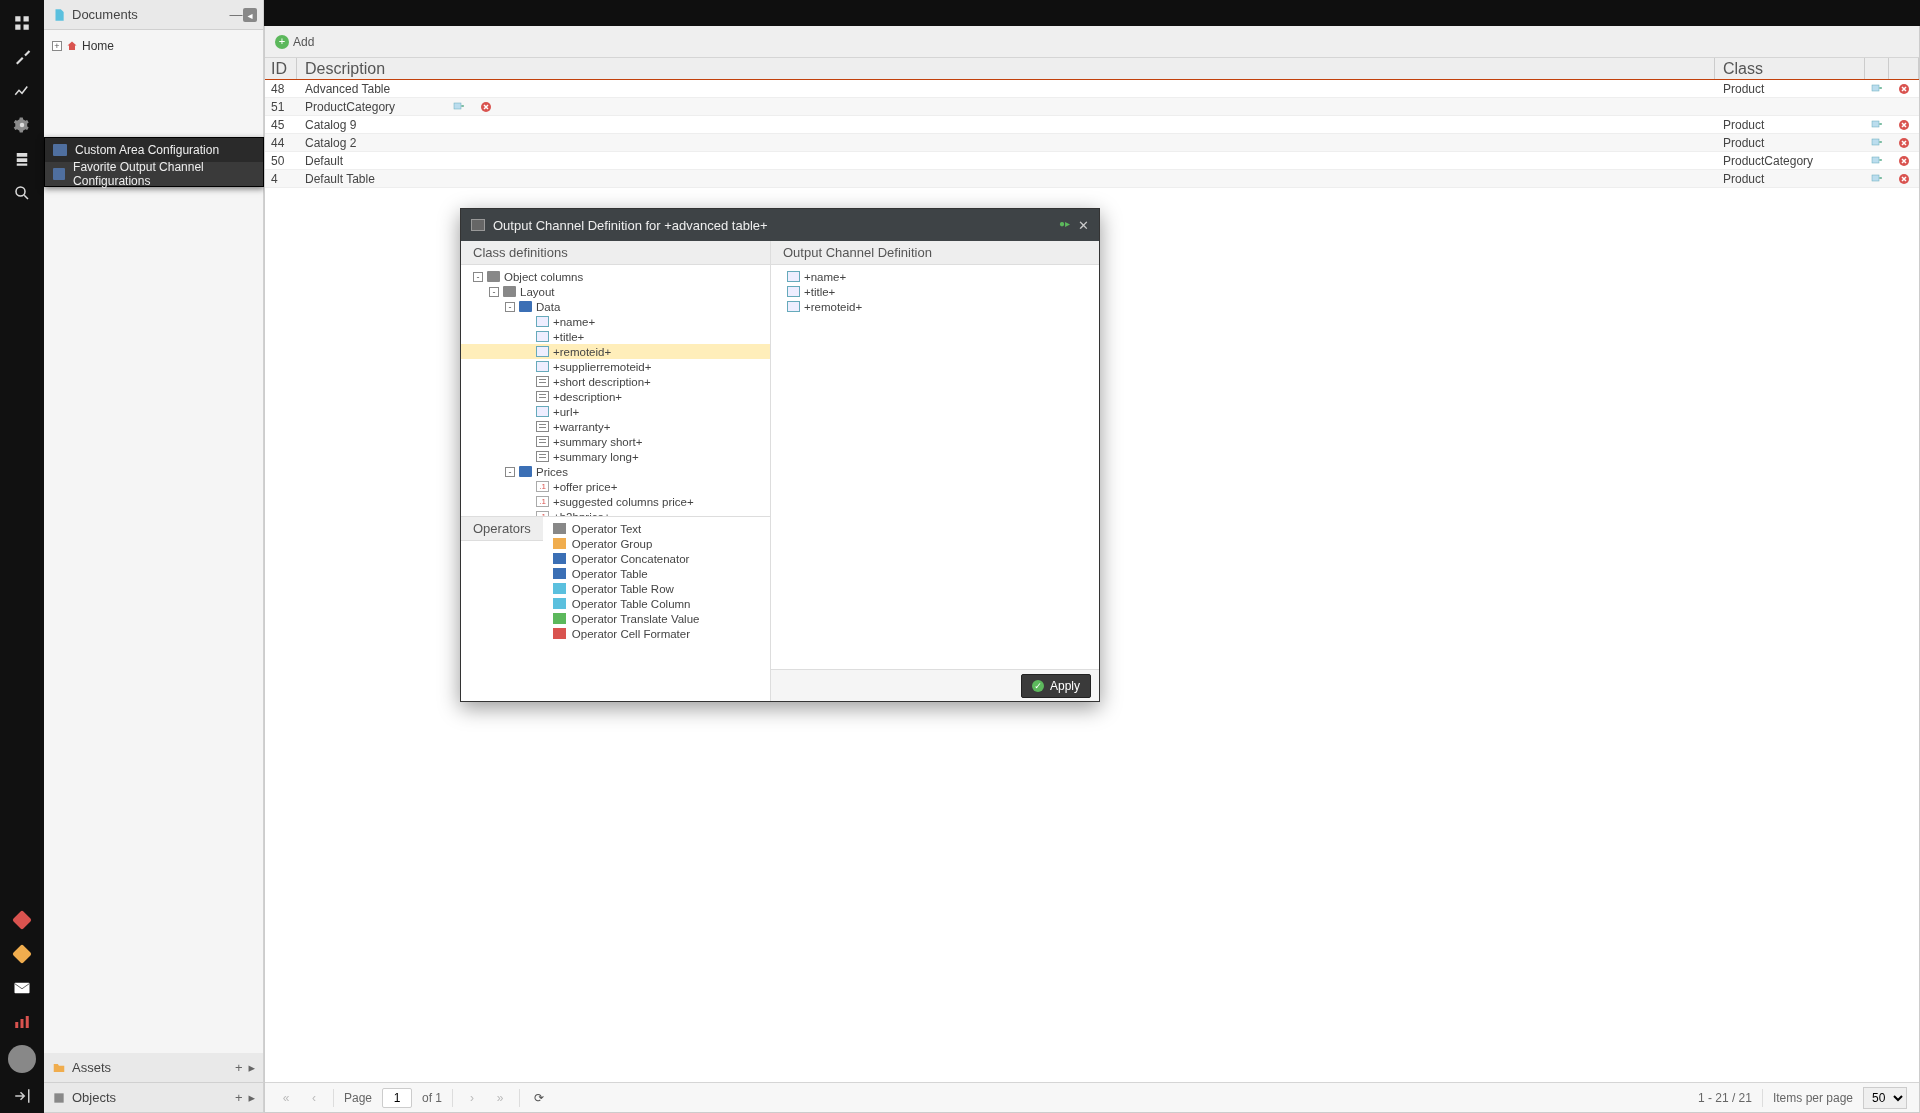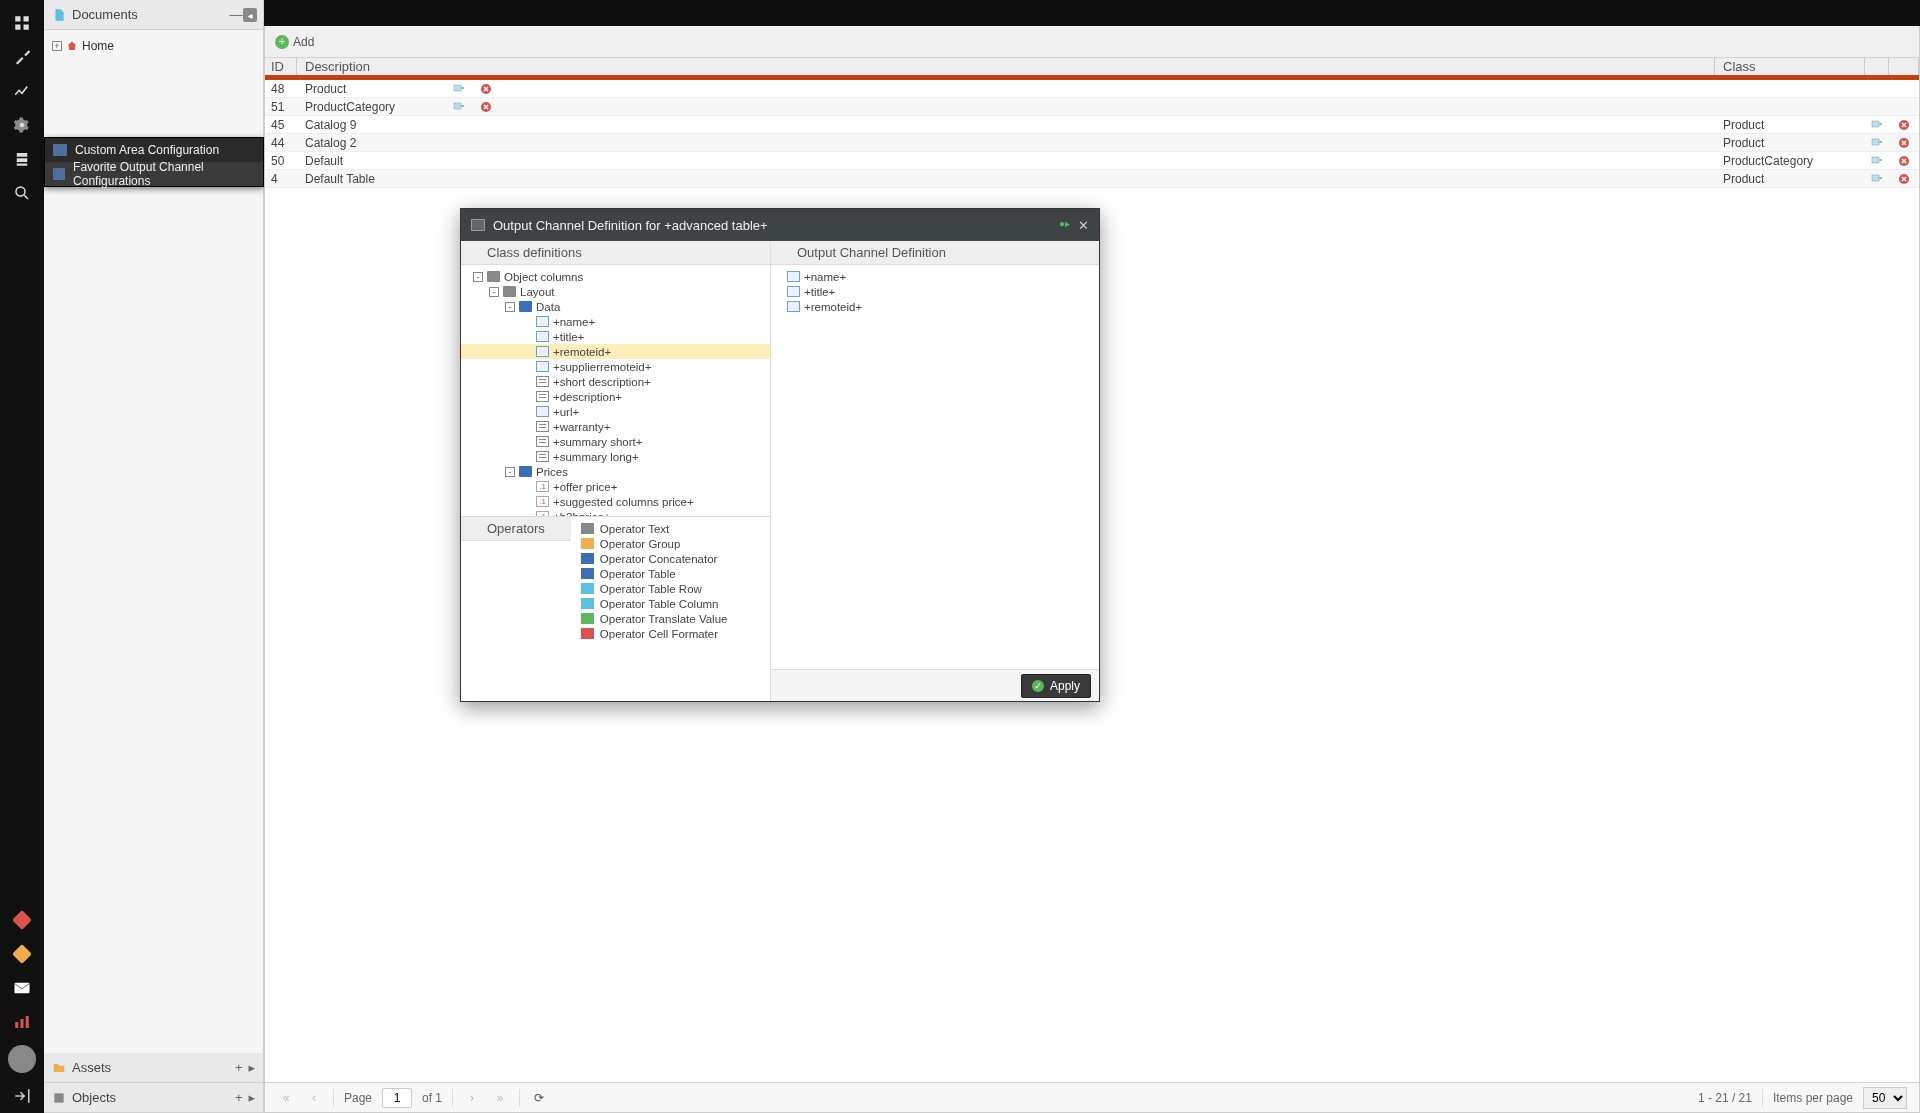--- a/index.html
+++ b/index.html
@@ -42,21 +42,21 @@
 .tab-icon { width: 14px; height: 12px; background: #7fbf7f; border-radius: 1px; position: relative; }
 .tab-icon::after { content: ""; position: absolute; right: -2px; bottom: -2px; width: 7px; height: 7px; background: #5a8; border-radius: 1px; }
 
 .content { position: absolute; left: 0; right: 0; top: 26px; bottom: 0; background: #fff; border: 1px solid #ccc; border-top: none; }
 
 .toolbar { height: 32px; background: #efefef; border-bottom: 1px solid #d5d5d5; display: flex; align-items: center; padding: 0 10px; }
 .btn-add { display: flex; align-items: center; gap: 4px; color: #555; cursor: pointer; font-size: 12px; }
 .btn-add .add-icon { width: 14px; height: 14px; border-radius: 50%; background: #5cb85c; color: #fff; display: flex; align-items: center; justify-content: center; font-size: 11px; line-height: 1; }
 
 .grid { width: 100%; }
-.grid-header { display: flex; background: #eee; border-bottom: 5px solid #c2410c; height: 22px; align-items: center; color: #555; font-size: 13px; }
+.grid-header { display: flex; background: #eee; border-bottom: 1px solid #c2410c; height: 22px; align-items: center; color: #555; font-size: 16px; }
 .col-id { width: 32px; padding-left: 6px; border-right: 1px solid #ccc; height: 100%; display:flex;align-items:center;}
 .col-desc { flex: 1; padding-left: 8px; border-right: 1px solid #ccc; height: 100%; display:flex;align-items:center;}
 .col-class { width: 150px; padding-left: 8px; border-right: 1px solid #ccc; height: 100%; display:flex;align-items:center;}
 .col-act { width: 24px; border-right: 1px solid #ccc; height: 100%; }
 .col-act:last-child { width: 30px; }
 .grid-row { display: flex; height: 18px; align-items: flex-start; border-bottom: 1px solid #eee; font-size: 12px; color: #444; }
 .grid-row:nth-child(even) { background: #f7f7f7; }
 .grid-row .col-id { border-right: 1px solid transparent; }
 .grid-row .col-desc, .grid-row .col-class { border-right: 1px solid transparent; }
 .row-icon { width: 14px; height: 12px; cursor: pointer; display:inline-flex;align-items:center;justify-content:center;}
@@ -74,21 +74,21 @@
 
 .modal { position: absolute; left: 460px; top: 208px; width: 640px; height: 494px; background: #fff; border: 1px solid #333; box-shadow: 0 6px 20px rgba(0,0,0,.4); display: flex; flex-direction: column; }
 .modal-head { height: 32px; background: #3e4346; color: #eee; display: flex; align-items: center; padding: 0 10px; font-size: 13px; }
 .modal-head .mh-icon { width: 14px; height: 12px; background: #666; border: 1px solid #999; margin-right: 8px; }
 .modal-head .mh-tools { margin-left: auto; display: flex; gap: 8px; }
 .mh-tool { cursor: pointer; color: #ccc; font-size: 13px;}
 .mh-tool.add { color: #5cb85c; font-size: 10px;}
 .modal-body { flex: 1; display: flex; min-height: 0; }
 .mb-left { width: 310px; border-right: 1px solid #ddd; display: flex; flex-direction: column; min-height: 0;}
 .mb-right { flex: 1; display: flex; flex-direction: column; min-height:0;}
-.section-head { height: 24px; background: #eee; border-bottom: 1px solid #ddd; display: flex; align-items: center; padding: 0 26px; color: #555; font-size: 13px; }
+.section-head { height: 24px; background: #eee; border-bottom: 1px solid #ddd; display: flex; align-items: center; padding: 0 12px; color: #555; font-size: 13px; }
 .section-body { flex: 1; overflow: hidden; position: relative; }
 .scroll-pane { position: absolute; inset: 0; overflow-y: auto; padding: 4px 0; }
 .scroll-pane::-webkit-scrollbar { width: 10px; }
 .scroll-pane::-webkit-scrollbar-thumb { background: #ccc; border-radius: 4px; }
 .mb-left .cls-section { flex: 0 0 276px; display:flex; flex-direction:column; border-bottom: 1px solid #ddd; min-height:0;}
 .mb-left .ops-section { flex: 1; display:flex; flex-direction:row; min-height:0;}
 
 .t-row { display: flex; align-items: center; height: 15px; font-size: 11.5px; color: #444; gap: 4px; cursor: default; white-space: nowrap;}
 .t-row.sel { background: #ffeeba; }
 .t-ind { display:inline-block; }
@@ -259,20 +259,21 @@
       <div class="grid-header">
         <div class="col-id">ID</div>
         <div class="col-desc">Description</div>
         <div class="col-class">Class</div>
         <div class="col-act"></div>
         <div class="col-act"></div>
       </div>
       <div id="grid-rows">
           <div class="grid-row">
             <div class="col-id">48</div>
+            <div class="col-desc">Advanced Table</div>
             <div class="col-class">Product</div>
             <div class="col-act" style="border:none;display:flex;align-items:center;justify-content:center">
               <span class="row-icon open">
                 <svg width="14" height="12" viewBox="0 0 24 24">
                   <rect x="2" y="4" width="14" height="12" fill="#bde" stroke="#6ab"></rect>
                   <path d="M16 10h5l-2-2m2 2l-2 2" stroke="#5a8" fill="none" stroke-width="2"></path>
                 </svg>
               </span>
             </div>
             <div class="col-act" style="border:none;display:flex;align-items:center;justify-content:center">

